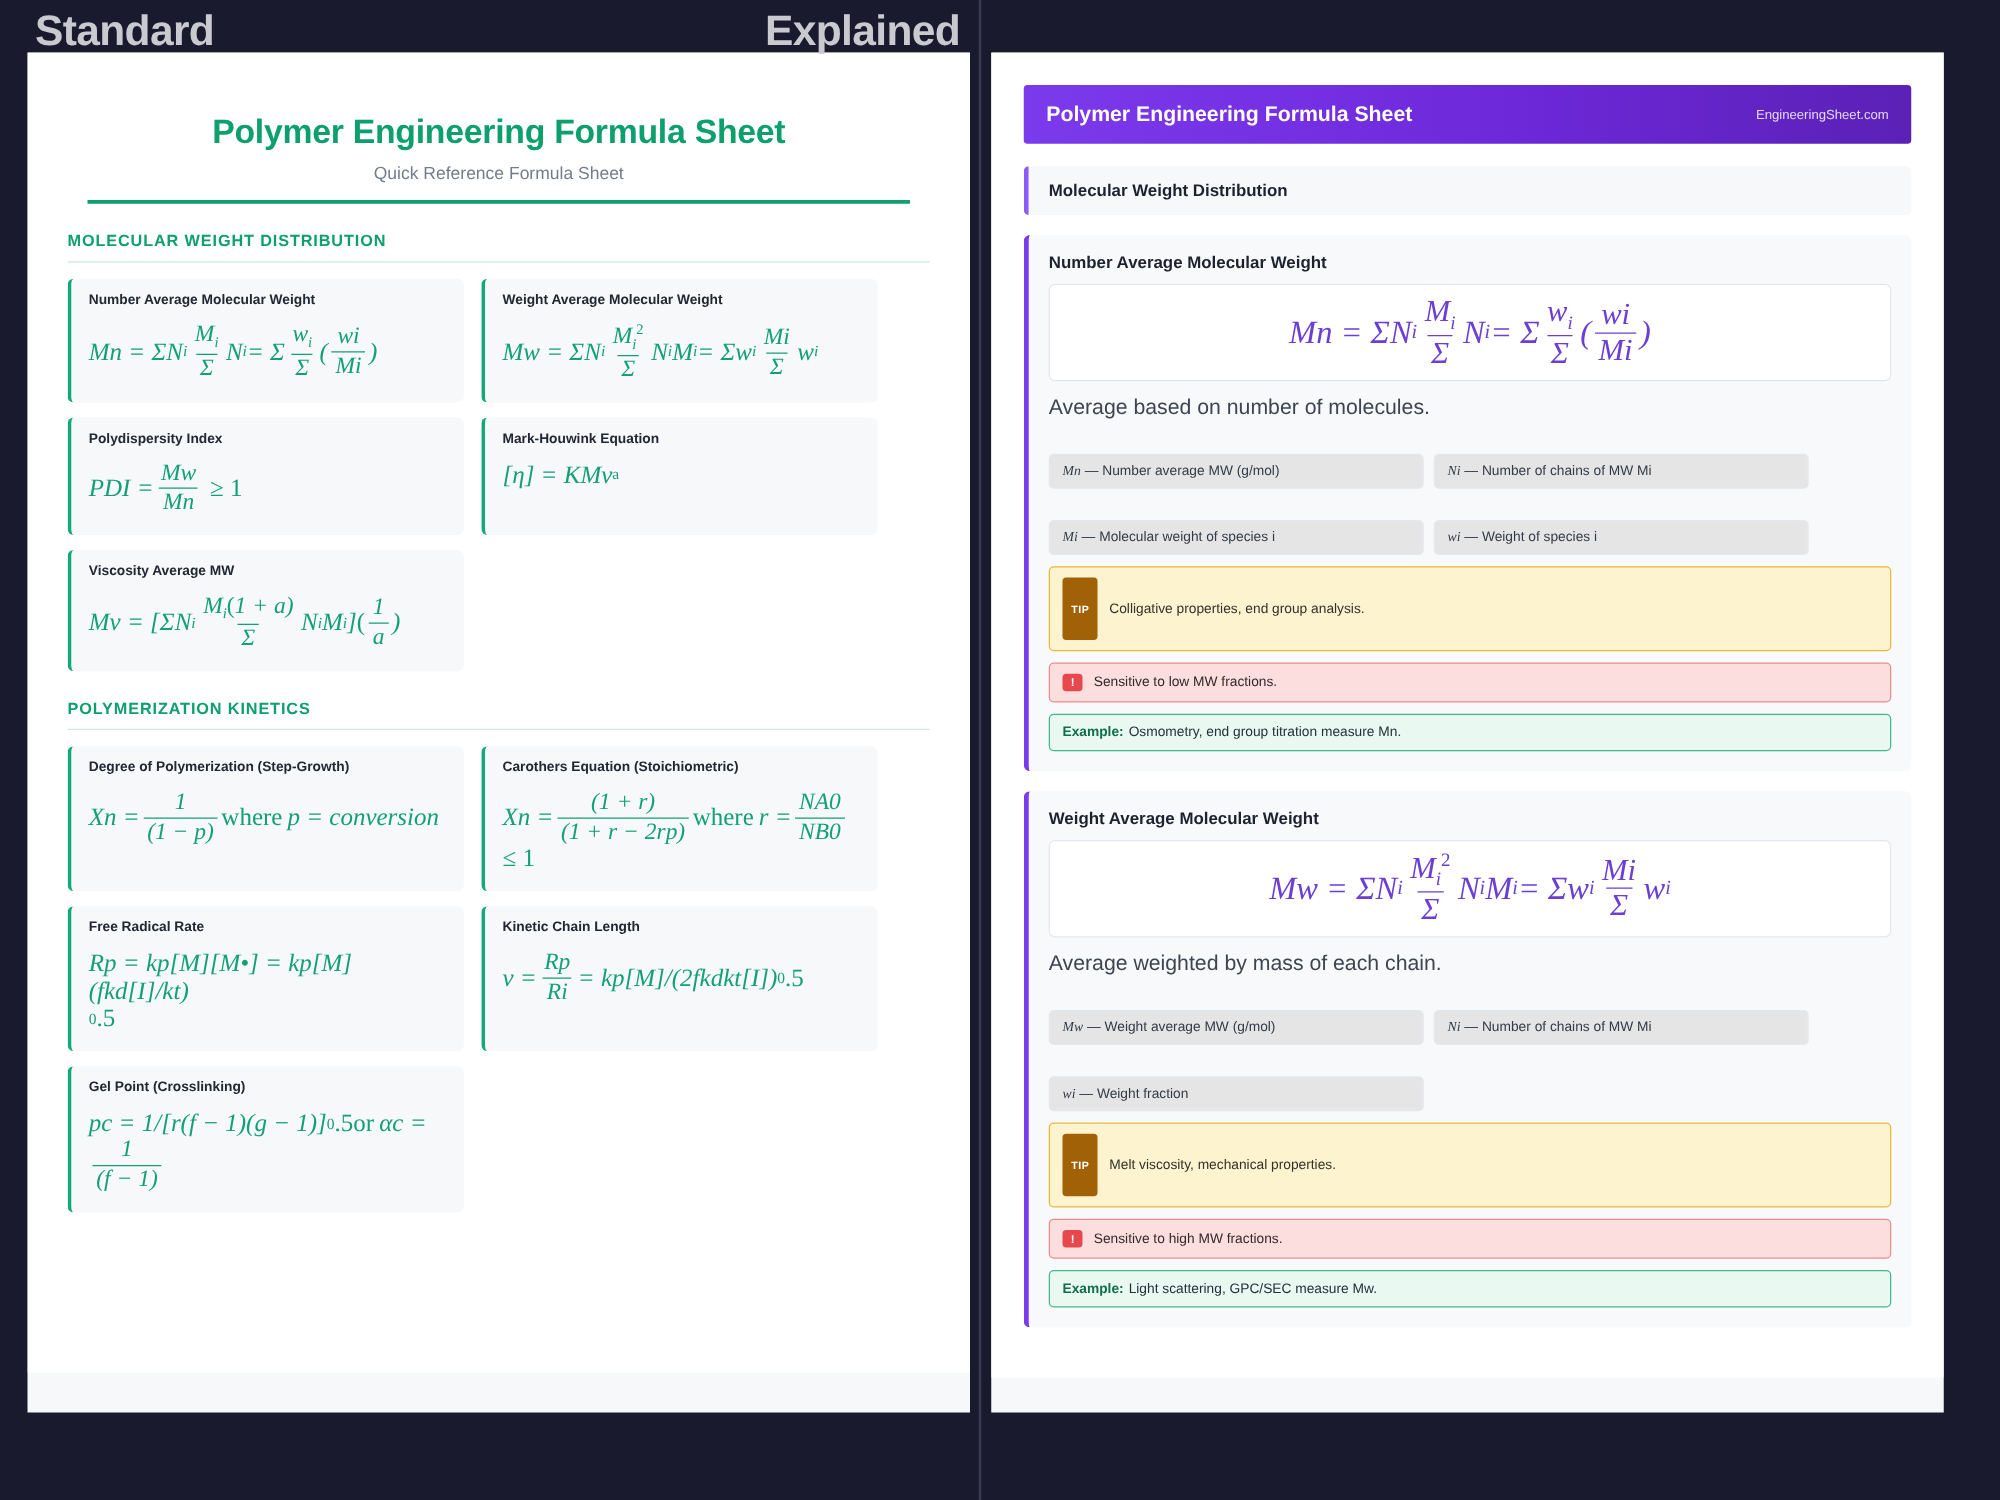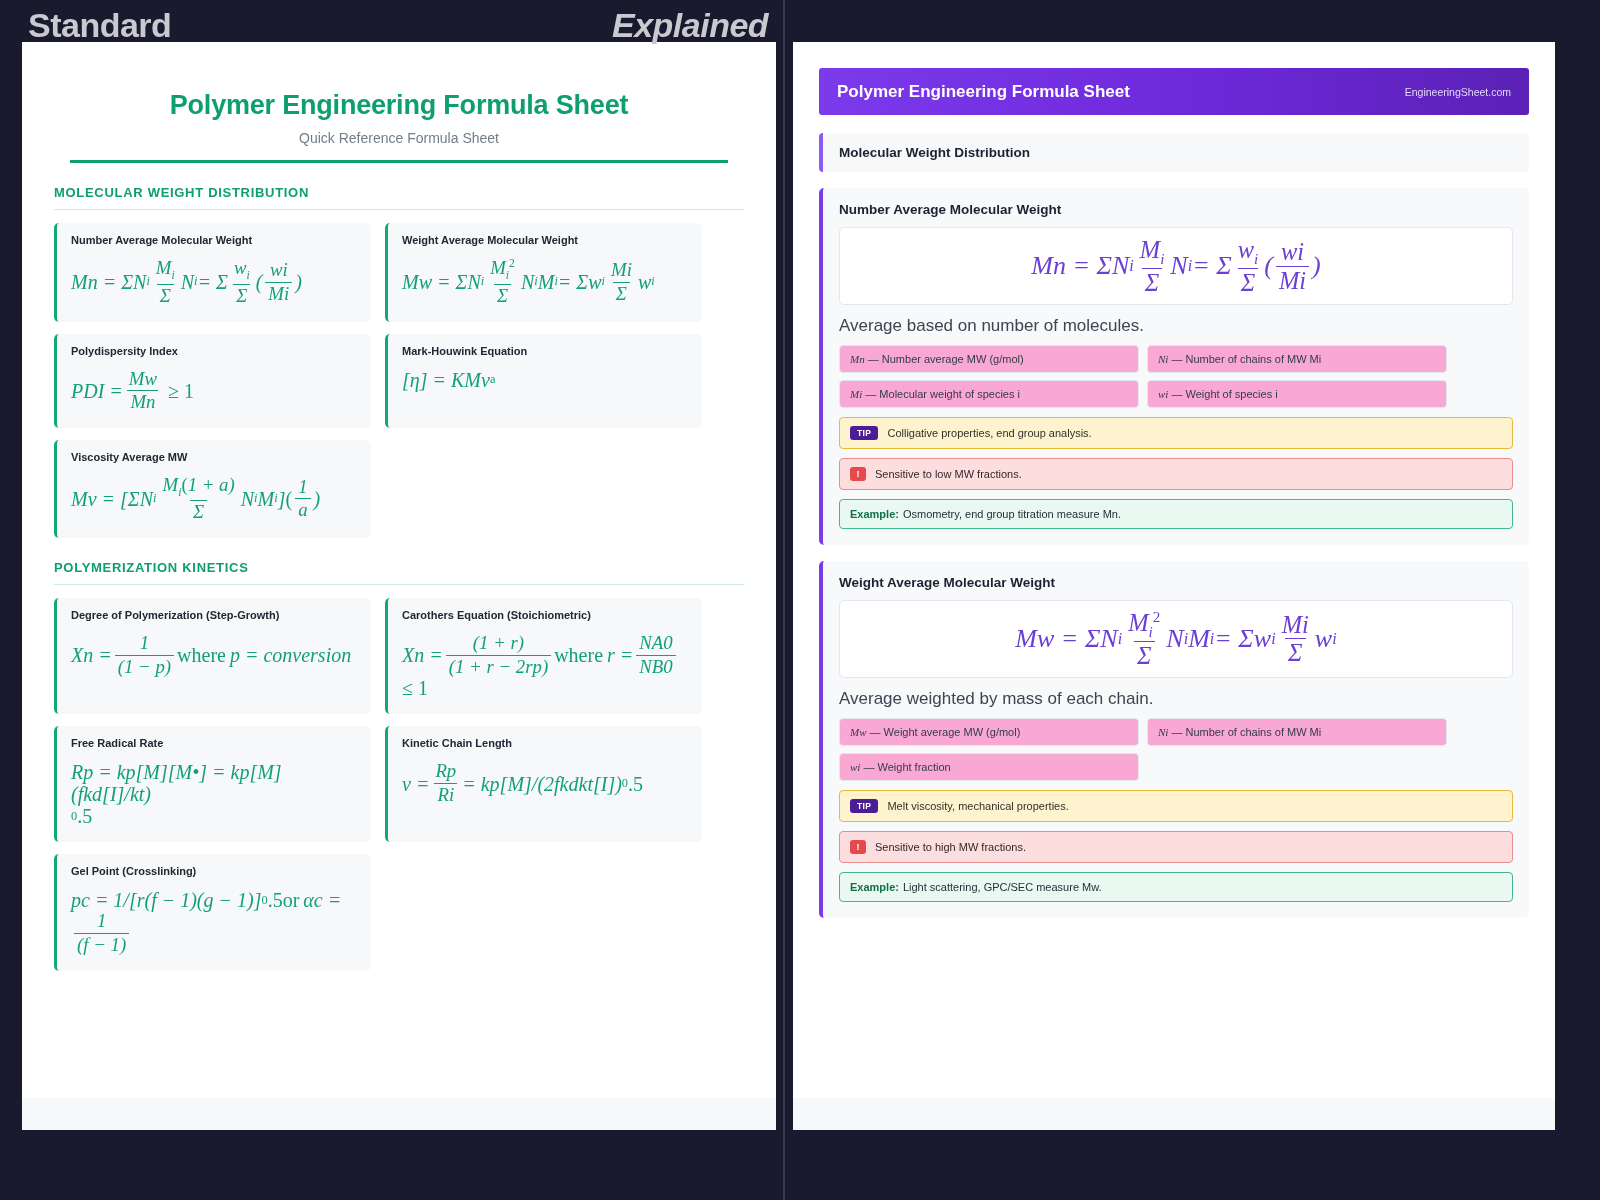--- a/index.html
+++ b/index.html
@@ -24,21 +24,21 @@
     position: absolute;
     top: 6px;
     font-size: 34px;
     font-weight: bold;
     color: #c9c9cf;
     letter-spacing: -0.5px;
     z-index: 5;
     white-space: nowrap;
   }
   .wm-left  { left: 28px; }
-  .wm-right { left: 612px; font-style: italic; }
+  .wm-right { left: 612px; }
 
   
   .divider {
     position: absolute;
     left: 783px; top: 0;
     width: 2px; height: 1200px;
     background: #3a3b52;
     z-index: 6;
   }
 
@@ -213,52 +213,53 @@
     margin: 11px 0 9px 0;
   }
 
   .vargrid {
     display: flex;
     flex-wrap: wrap;
     gap: 7px 8px;
   }
   .varbox {
     width: 300px;
-    background: #f9a8d4;
+    background: #e5e5e5;
     border: 1px solid #e4e8ee;
     border-radius: 4px;
     padding: 7px 10px;
     font-size: 11px;
     color: #333b47;
+    margin-top: 18px;
   }
   .varsym {
     font-family: "Liberation Serif", serif;
     font-style: italic;
   }
 
   .callout {
     border-radius: 4px;
     padding: 8px 10px;
     margin-top: 9px;
     display: flex;
     align-items: center;
     font-size: 11px;
   }
   .c-tip  { background: #fdf3cf; border: 1px solid #e8b93d; color: #33312a; }
   .c-warn { background: #fcdede; border: 1px solid #ea8d8d; color: #33282a; }
   .c-ex   { background: #e9f9f1; border: 1px solid #41b98a; color: #23303a; }
 
   .badge-tip {
-    background: #4c1d95;
+    background: #a16207;
     color: #ffffff;
     font-size: 8.5px;
     font-weight: bold;
     letter-spacing: 0.4px;
     border-radius: 3px;
-    padding: 2px 7px;
+    padding: 20px 7px;
     margin-right: 9px;
   }
   .badge-warn {
     background: #e5484d;
     color: #ffffff;
     font-size: 9px;
     font-weight: bold;
     border-radius: 3px;
     width: 16px; height: 14px;
     display: flex; align-items: center; justify-content: center;

